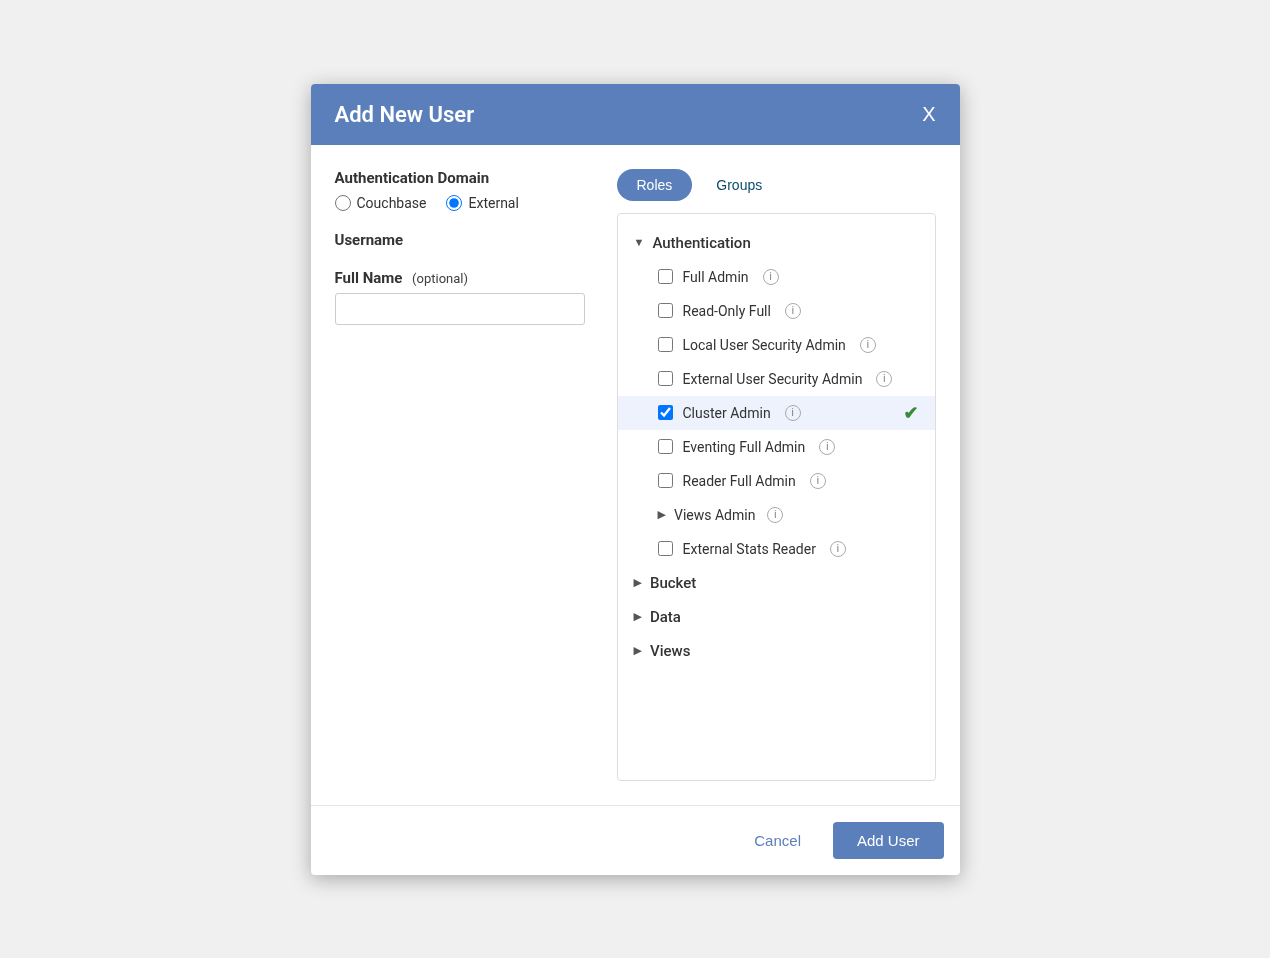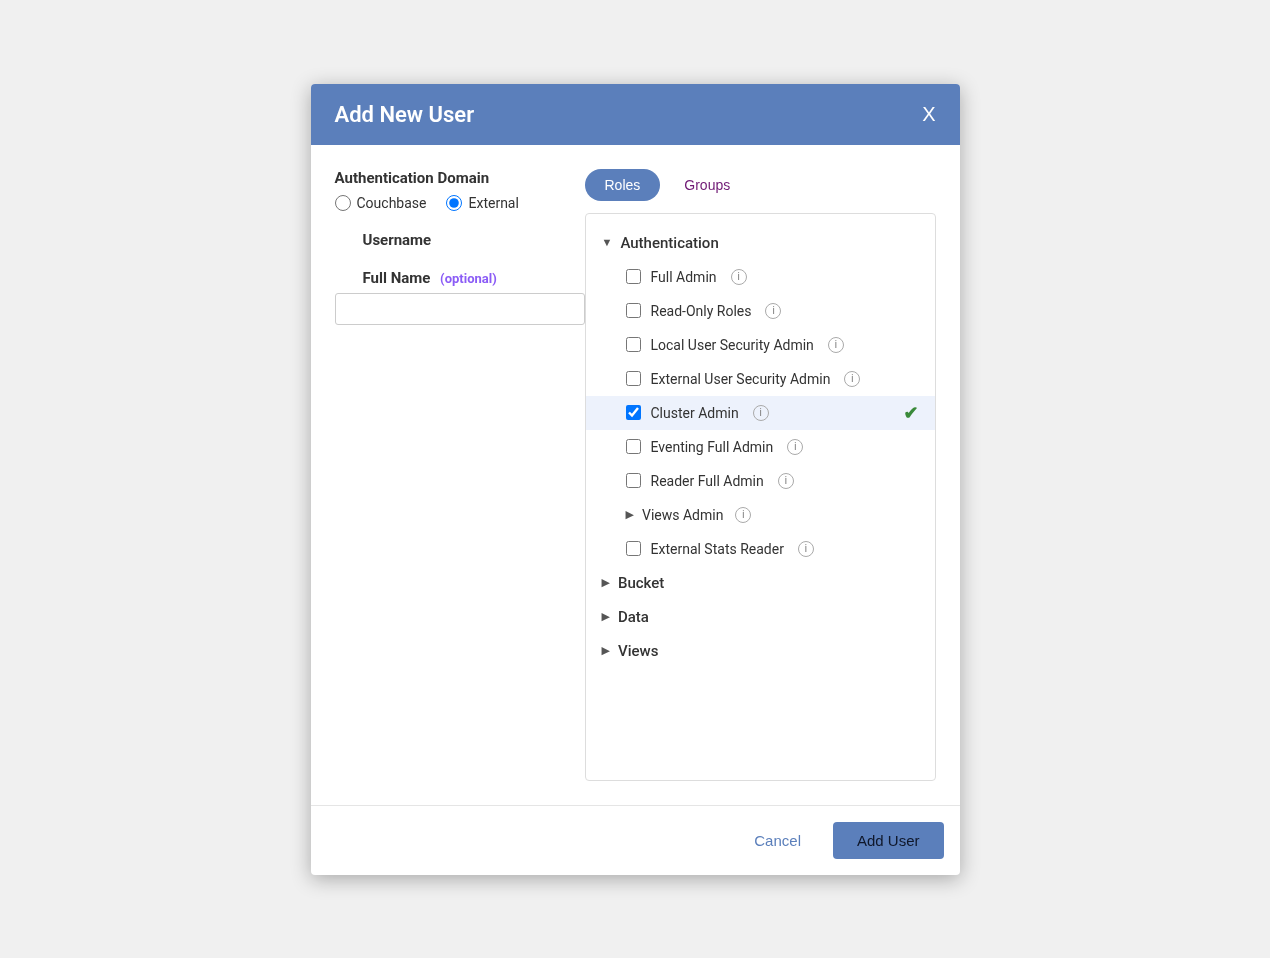--- a/index.html
+++ b/index.html
@@ -34,20 +34,21 @@
       font-size: 20px;
       cursor: pointer;
       background: none;
       border: none;
       color: #fff;
       line-height: 1;
     }
     .dialog-body {
       display: flex;
       padding: 24px;
+      gap: 32px;
       min-height: 660px;
     }
     .left-panel {
       width: 250px;
       flex-shrink: 0;
     }
     .right-panel {
       flex: 1;
       display: flex;
       flex-direction: column;
@@ -77,26 +78,25 @@
       cursor: pointer;
     }
     .field-group {
       margin-bottom: 20px;
     }
     .field-label {
       font-weight: 700;
       font-size: 15px;
       margin-bottom: 6px;
       color: #333;
-      margin-left: 28px;
     }
     .field-label-optional {
-      font-weight: 700;
+      font-weight: 400;
       font-size: 13px;
-      color: #8b5cf6;
+      color: #404040;
       margin-left: 6px;
     }
     .text-input {
       width: 100%;
       padding: 7px 10px;
       border: 1px solid #ccc;
       border-radius: 3px;
       font-size: 14px;
       color: #333;
       outline: none;
@@ -115,21 +115,21 @@
       cursor: pointer;
       font-size: 14px;
       font-weight: 500;
     }
     .tab-btn.active {
       background: #5b7fbb;
       color: #fff;
     }
     .tab-btn.inactive {
       background: transparent;
-      color: #701a75;
+      color: #0c4a6e;
     }
     
     .roles-container {
       border: 1px solid #ddd;
       border-radius: 4px;
       overflow-y: auto;
       flex: 1;
       max-height: 580px;
       position: relative;
     }
@@ -222,21 +222,21 @@
     .btn-cancel {
       background: none;
       border: none;
       color: #5b7fbb;
       font-size: 15px;
       cursor: pointer;
       padding: 8px 16px;
     }
     .btn-add-user {
       background: #5b7fbb;
-      color: #0f172a;
+      color: #ffffff;
       border: none;
       border-radius: 4px;
       font-size: 15px;
       font-weight: 500;
       padding: 10px 24px;
       cursor: pointer;
     }
   </style>
 </head>
 <body>
@@ -294,21 +294,21 @@
           </div>
 
           <div class="role-item">
             <input type="checkbox" style="">
             <span class="role-name">Full Admin</span>
             <span class="info-icon">i</span>
           </div>
 
           <div class="role-item">
             <input type="checkbox" style="">
-            <span class="role-name">Read-Only Roles</span>
+            <span class="role-name">Read-Only Full</span>
             <span class="info-icon">i</span>
           </div>
 
           <div class="role-item">
             <input type="checkbox" style="">
             <span class="role-name">Local User Security Admin</span>
             <span class="info-icon">i</span>
           </div>
 
           <div class="role-item">

